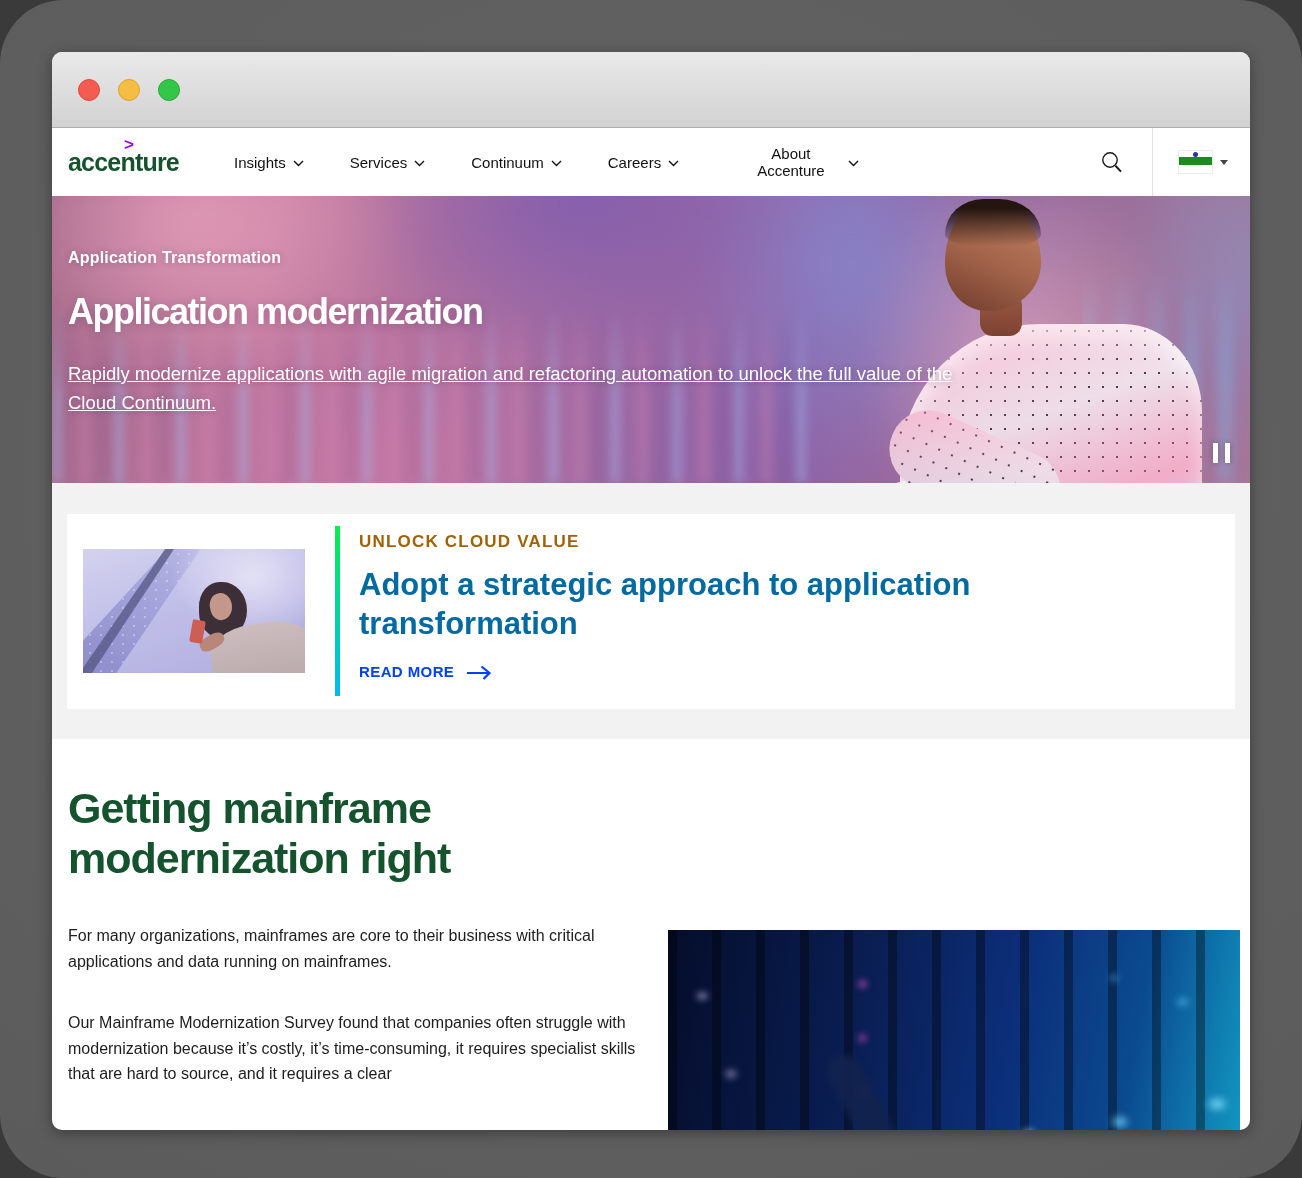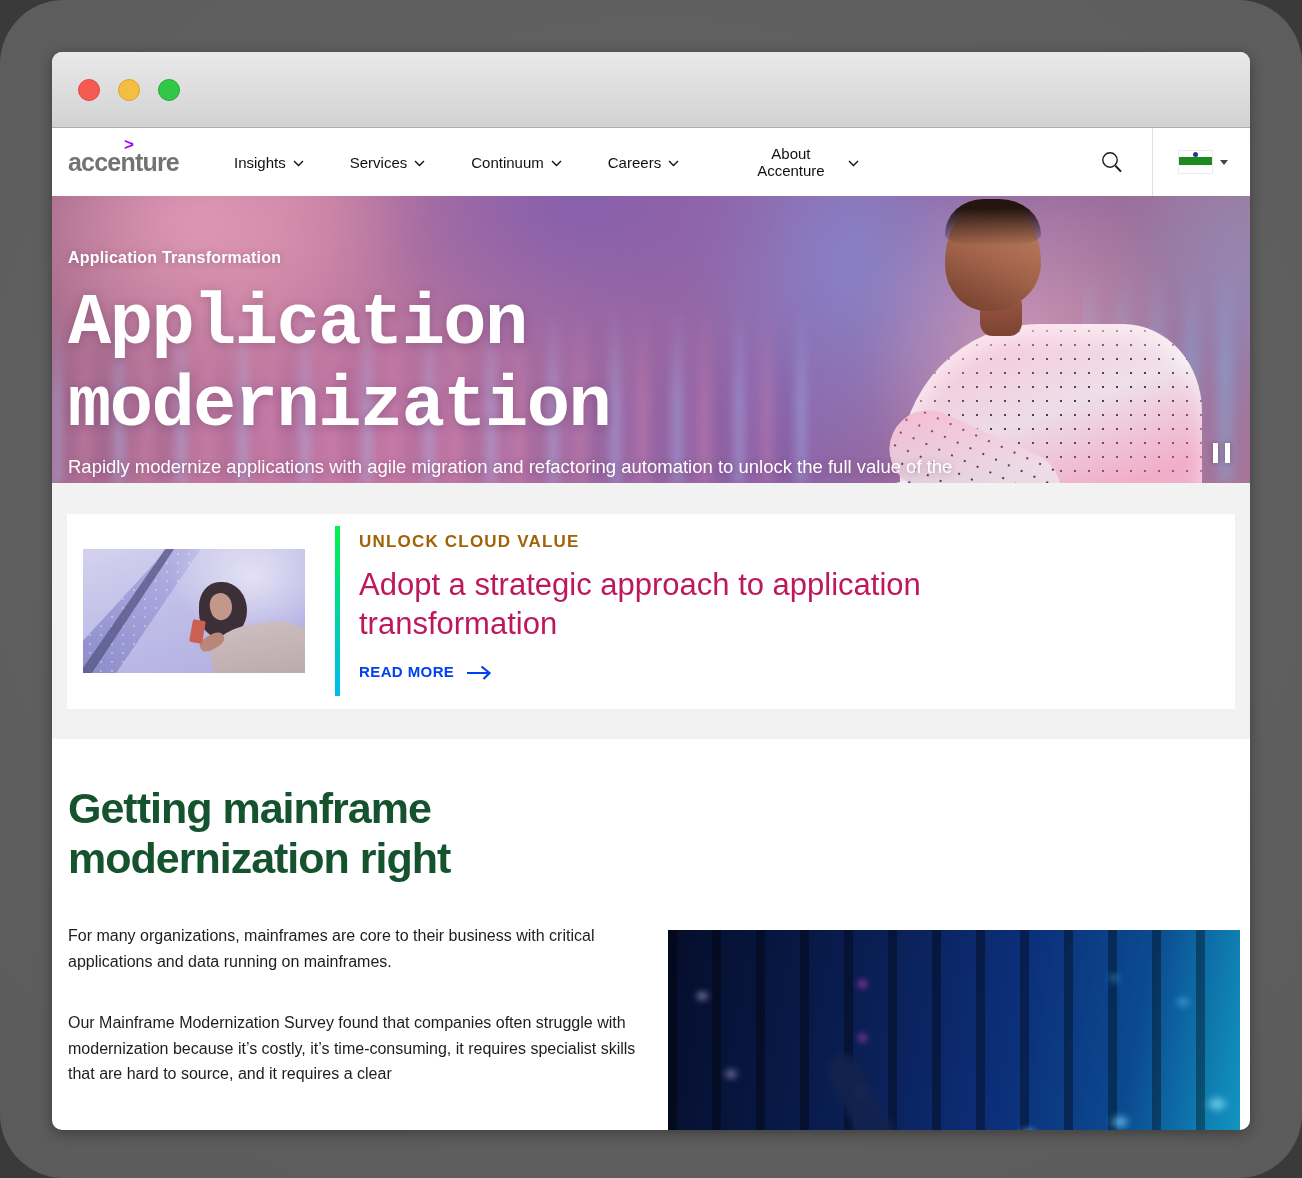--- a/index.html
+++ b/index.html
@@ -29,21 +29,21 @@
   .tl.red{ left:26px; background:#f55c51; border:1px solid #e1463c;}
   .tl.yellow{ left:66px; background:#f5bd41; border:1px solid #dfa32b;}
   .tl.green{ left:106px; background:#33c748; border:1px solid #24a834;}
 
   
   .nav{
     height:68px; background:#fff; display:flex; align-items:center;
     padding:0 0 0 16px; position:relative;
   }
   .logo{ position:relative; width:100px; margin-right:66px; cursor:pointer; }
-  .logo-word{ font-size:25px; font-weight:700; letter-spacing:-0.8px; color:#737373; }
+  .logo-word{ font-size:25px; font-weight:700; letter-spacing:-0.8px; color:#14532d; }
   .logo-caret{ position:absolute; left:56px; top:-13px; color:#a100ff; font-size:17px; font-weight:800; }
   .nav-item{ display:flex; align-items:center; gap:7px; margin-right:46px; font-size:15px; color:#111; cursor:pointer; }
   .nav-item.two-line{ text-align:center; line-height:1.15; max-width:86px; }
   .chev{ display:inline-block; margin-top:2px; }
   .nav-right{ margin-left:auto; display:flex; align-items:center; height:100%; }
   .search-btn{ padding:0 28px; cursor:pointer; display:flex; align-items:center; height:100%; }
   .nav-divider{ width:1px; height:68px; background:#e0e0e0; }
   .locale{ display:flex; align-items:center; gap:8px; padding:0 22px 0 26px; cursor:pointer; height:100%; }
   .flag{ width:33px; height:22px; box-shadow:0 0 0 1px rgba(0,0,0,.08); position:relative; }
   .flag .s1{ height:8px; background:#f6993c; }
@@ -105,24 +105,24 @@
       linear-gradient(150deg, rgba(255,140,180,.45), rgba(255,255,255,0) 55%),
       radial-gradient(circle, #54354e 1px, transparent 1.4px),
       linear-gradient(#efdfe9,#e3cede);
     background-size:auto, 14px 14px, auto; }
   .p-hand{ position:absolute; left:140px; top:300px; width:58px; height:44px; transform:rotate(18deg);
     border-radius:50% 50% 45% 55%; background:linear-gradient(#aa6a4e,#8a4e38); }
 
   .hero-copy{ position:absolute; left:16px; top:0; width:920px; z-index:5; color:#fff; }
   .hero-eyebrow{ margin-top:53px; font-size:16px; font-weight:700; letter-spacing:.2px;
     text-shadow:0 1px 6px rgba(80,40,80,.35); }
-  .hero-title{ margin-top:16px; font-size:72px; font-weight:800; letter-spacing:-1.5px;
-    text-shadow:0 2px 10px rgba(80,40,80,.3);font-family:Liberation Mono, monospace; }
-  .hero-sub{ margin-top:6px; font-size:18.5px; line-height:1.55; max-width:905px;
-    text-shadow:0 1px 6px rgba(80,40,80,.35); }
+  .hero-title{ margin-top:24px; font-size:36px; font-weight:800; letter-spacing:-1.5px;
+    text-shadow:0 2px 10px rgba(80,40,80,.3); }
+  .hero-sub{ margin-top:27px; font-size:18.5px; line-height:1.55; max-width:905px;
+    text-shadow:0 1px 6px rgba(80,40,80,.35);text-decoration:underline; }
   .pause-btn{ position:absolute; right:16px; bottom:16px; z-index:6; display:flex; gap:7px; cursor:pointer; padding:4px; }
   .pause-btn i{ width:5px; height:20px; background:#fff; display:block; box-shadow:0 0 5px rgba(60,30,60,.4); }
 
   
   .promo{ height:256px; background:#f2f2f2; position:relative; }
   .card{ position:absolute; left:15px; top:31px; width:1168px; height:195px; background:#fff; }
   .card-thumb{ position:absolute; left:16px; top:35px; width:222px; height:124px; overflow:hidden;
     background:linear-gradient(160deg,#e2e3f4 0%,#c9cbec 45%,#b7b5e2 100%); }
   .t-tower{ position:absolute; inset:0;
     clip-path:polygon(38% 0, 53% 0, 15% 100%, 0 100%, 0 74%);
@@ -143,21 +143,21 @@
   .t-phone{ position:absolute; left:108px; top:71px; width:13px; height:23px; background:#d85a3c;
     transform:rotate(10deg); border-radius:2px; }
   .t-arm{ position:absolute; left:116px; top:86px; width:26px; height:14px; background:#c08a68;
     transform:rotate(-30deg); border-radius:40%; }
   .t-tint{ position:absolute; inset:0; background:rgba(142,122,214,.16); }
 
   .card-bar{ position:absolute; left:268px; top:12px; width:5px; height:170px;
     background:linear-gradient(#05f04a, #00baf2); }
   .card-content{ position:absolute; left:292px; top:18px; width:850px; }
   .card-eyebrow{ font-size:17px; font-weight:700; letter-spacing:1.2px; color:#a16207; }
-  .card-title{ margin-top:13px; font-size:31px; line-height:1.26; color:#be185d; max-width:730px; font-weight:400; }
+  .card-title{ margin-top:13px; font-size:31px; line-height:1.26; color:#0369a1; max-width:730px; font-weight:700; }
   .read-more{ margin-top:20px; display:flex; align-items:center; gap:12px; cursor:pointer;
     font-size:15px; font-weight:700; letter-spacing:.4px; color:#0041f0; width:fit-content; }
 
   
   .article{ position:relative; height:328px; background:#fff; }
   .article-heading{ position:absolute; left:16px; top:44px; width:520px;
     font-size:43px; line-height:1.17; font-weight:800; letter-spacing:-1px; color:#14532d; }
   .article-col{ position:absolute; left:16px; top:184px; width:578px; font-size:16px; line-height:1.6; color:#1d1d1d; }
   .article-col p + p{ margin-top:36px; }
 

